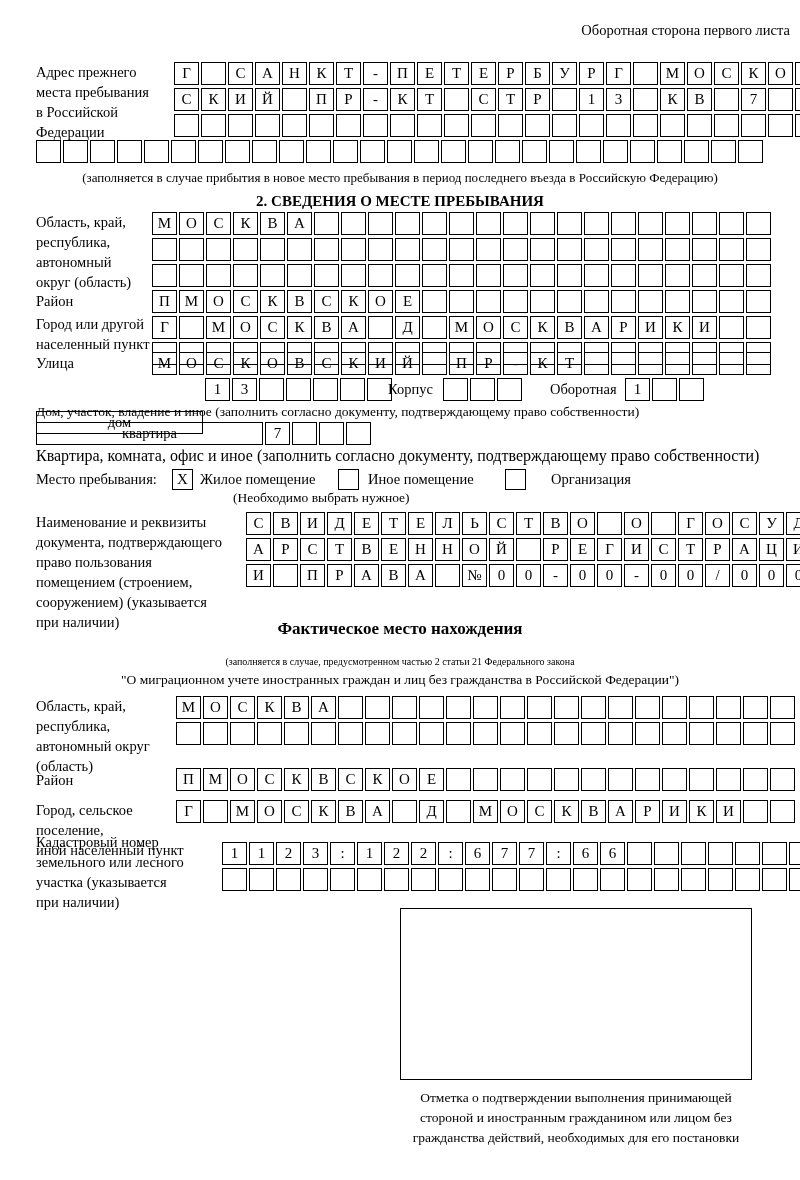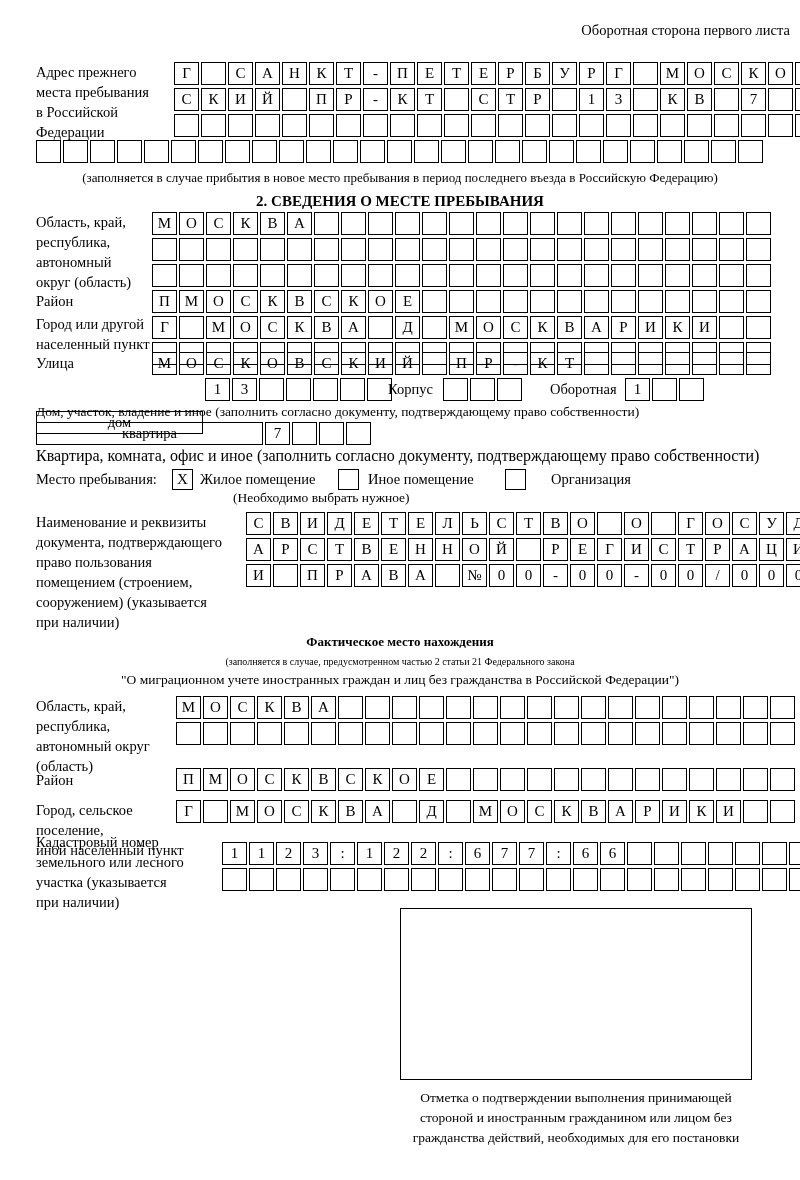--- a/index.html
+++ b/index.html
@@ -512,21 +512,21 @@
       <div class="cell">0</div>
       <div class="cell">-</div>
       <div class="cell">0</div>
       <div class="cell">0</div>
       <div class="cell">/</div>
       <div class="cell">0</div>
       <div class="cell">0</div>
       <div class="cell">0</div>
     </div>
 
-  <div class="lbl-c bold" style="left:36px; top:632px; width:728px; font-size:13px;">Фактическое место нахождения</div>
+  <div class="lbl-c bold" style="left:36px; top:619px; width:728px; font-size:17px;">Фактическое место нахождения</div>
   <div class="lbl-c" style="left:36px; top:652px; width:728px; font-size:10px;">(заполняется в случае, предусмотренном частью 2 статьи 21 Федерального закона</div>
   <div class="lbl-c" style="left:36px; top:670px; width:728px; font-size:13.5px;">"О миграционном учете иностранных граждан и лиц без гражданства в Российской Федерации")</div>
 
   <div class="lbl" style="left:36px; top:696px; width:150px;">Область, край,
 республика,
 автономный округ
 (область)</div>
   <div class="boxrow" id="a-region-0" style="left:176px; top:696px;">
       <div class="cell">М</div>
       <div class="cell">О</div>

